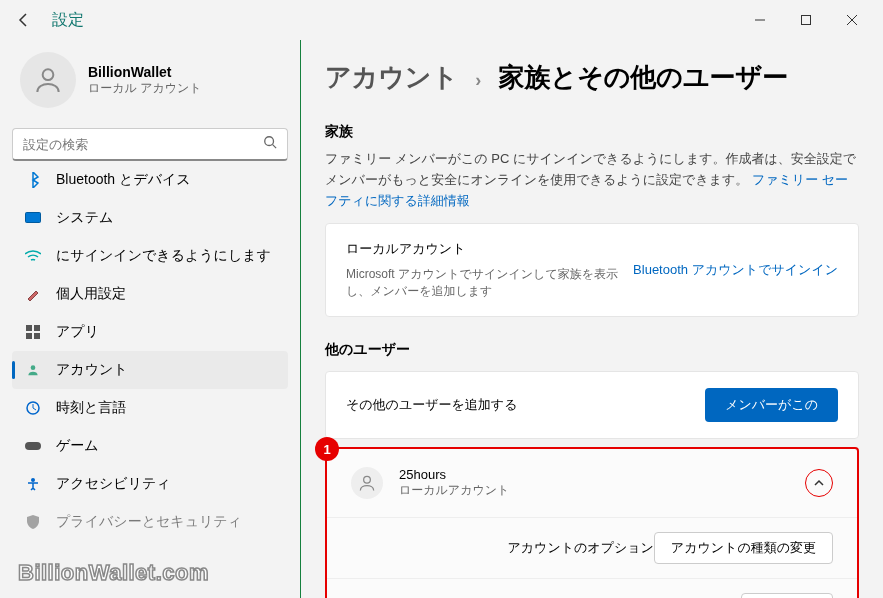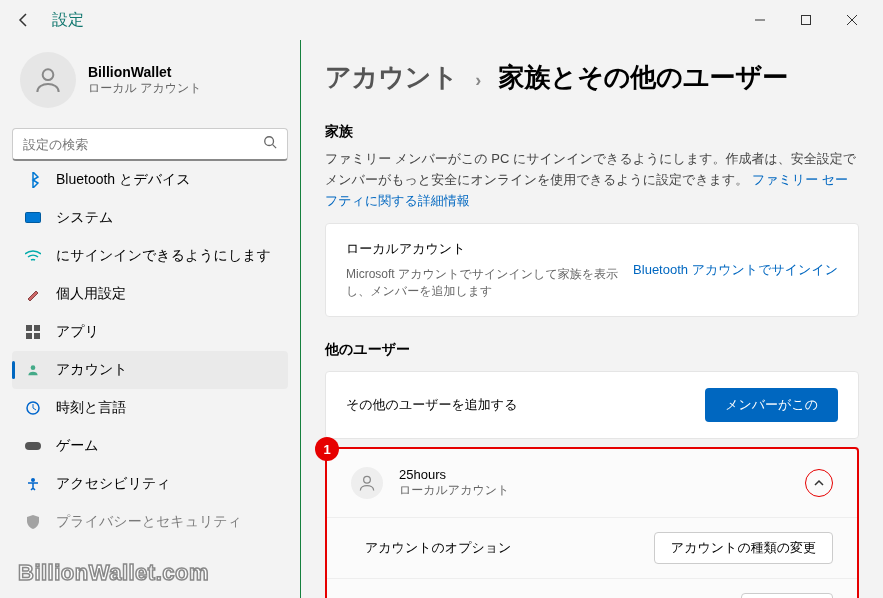--- a/index.html
+++ b/index.html
@@ -36,21 +36,21 @@
 .card-title { font-size: 13px; }
 .card-sub { font-size: 12px; color: #666; margin-top: 8px; }
 .btn-link { color: #0067c0; font-size: 13px; cursor: pointer; }
 .btn-primary { background: #0067c0; color: #fff; border: none; padding: 8px 20px; border-radius: 4px; font-size: 13px; cursor: pointer; }
 .btn-secondary { background: #fff; border: 1px solid #ccc; padding: 6px 16px; border-radius: 4px; font-size: 13px; cursor: pointer; }
 .user-panel { border: 2px solid #e60000; border-radius: 4px; margin-top: 8px; background: #fbfbfb; position: relative; }
 .badge { position: absolute; left: -12px; top: -12px; width: 24px; height: 24px; background: #e60000; color: #fff; border-radius: 50%; display: flex; align-items: center; justify-content: center; font-size: 13px; font-weight: 600; }
 .user-header { display: flex; align-items: center; padding: 18px 24px; }
 .user-avatar { width: 32px; height: 32px; border-radius: 50%; background: #eee; display: flex; align-items: center; justify-content: center; margin-right: 16px; }
 .expand-btn { width: 28px; height: 28px; border: 1.5px solid #e60000; border-radius: 50%; display: flex; align-items: center; justify-content: center; color: #333; }
-.sub-row { display: flex; align-items: center; justify-content: space-between; padding: 14px 24px 14px 38px; border-top: 1px solid #eee; font-size: 13px; }
+.sub-row { display: flex; align-items: center; justify-content: flex-end; padding: 14px 24px 14px 38px; border-top: 1px solid #eee; font-size: 13px; }
 .watermark { position: absolute; left: 18px; bottom: 12px; font-size: 22px; font-weight: 700; color: #fff; -webkit-text-stroke: 1.5px #888; letter-spacing: 0.5px; pointer-events: none; margin-top: 44px; }
 .faded { opacity: 0.5; }
 </style>
 </head>
 <body>
 
 <div class="titlebar">
   <div class="back-btn">
     <svg width="16" height="16" viewBox="0 0 16 16">
         <path d="M10 2 L4 8 L10 14" stroke="#333" stroke-width="1.5" fill="none"></path>

